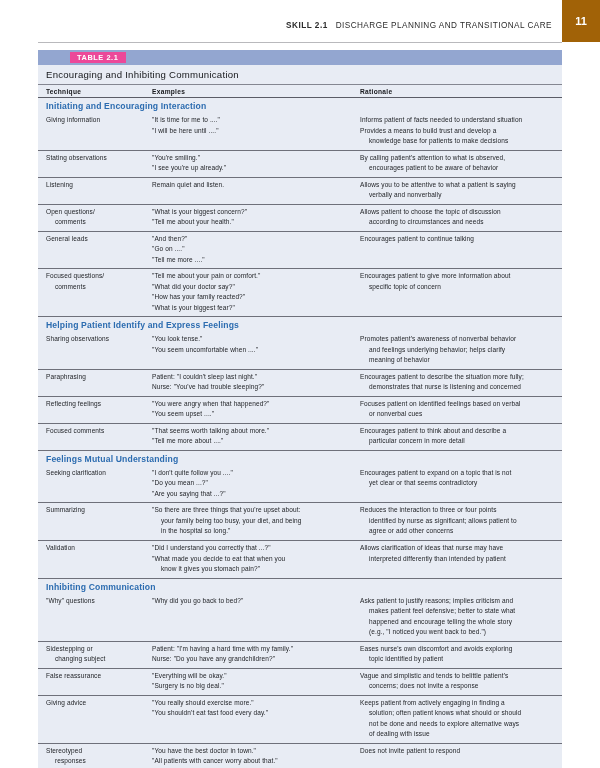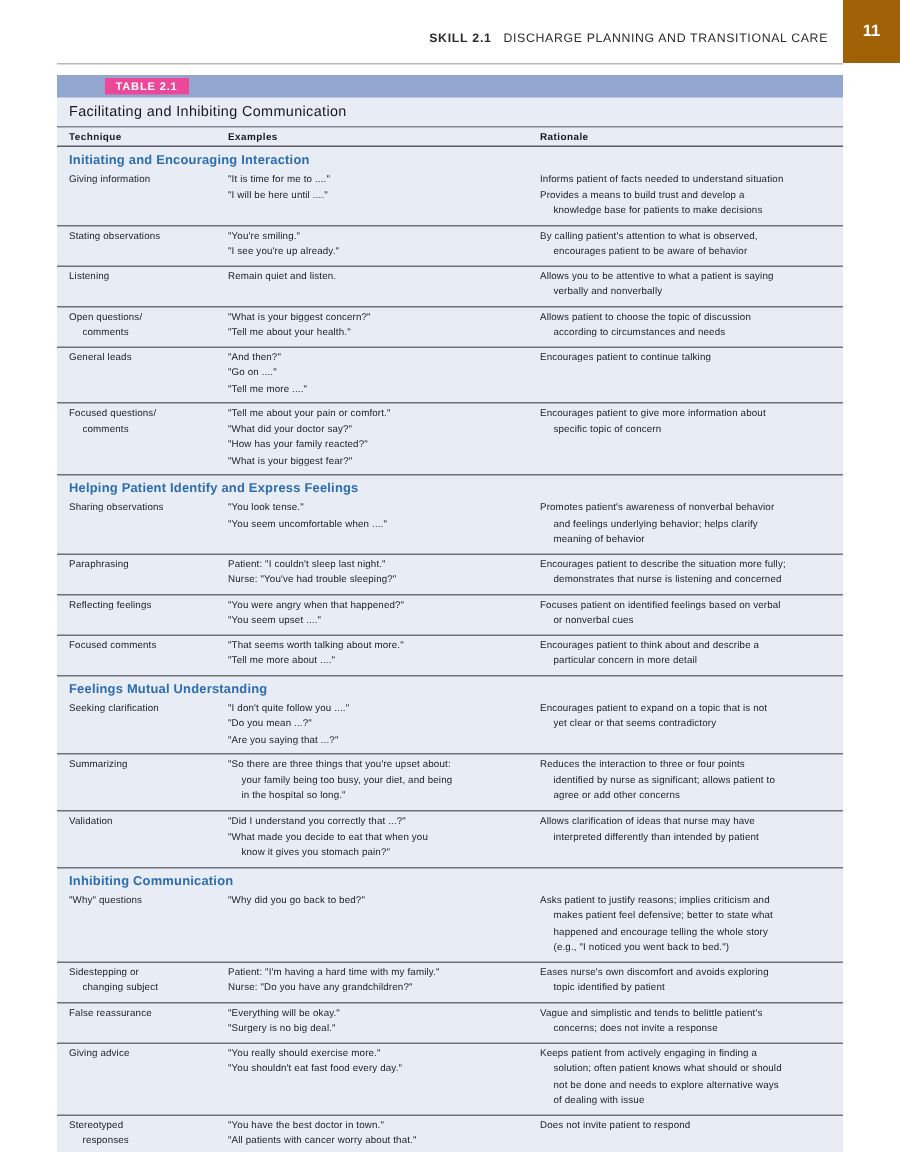--- a/index.html
+++ b/index.html
@@ -157,21 +157,21 @@
     <div class="runhead-text">
       <span class="runhead-skill">SKILL 2.1</span><span>&nbsp;&nbsp;&nbsp;</span><span class="runhead-title">DISCHARGE PLANNING AND TRANSITIONAL CARE</span>
     </div>
     <div class="page-badge">11</div>
   </div>
 
   <div class="table-block">
     <div class="table-banner">
       <div class="table-tag">TABLE 2.1</div>
     </div>
-    <div class="table-caption">Facilitating and Inhibiting Communication</div>
+    <div class="table-caption">Encouraging and Inhibiting Communication</div>
 
     <div class="col-head">
       <div class="c1">Technique</div>
       <div class="c2">Examples</div>
       <div class="c3">Rationale</div>
     </div>
 
     <div id="table-body">
         <div class="section-head">Initiating and Encouraging Interaction</div>
         <div class="row">

